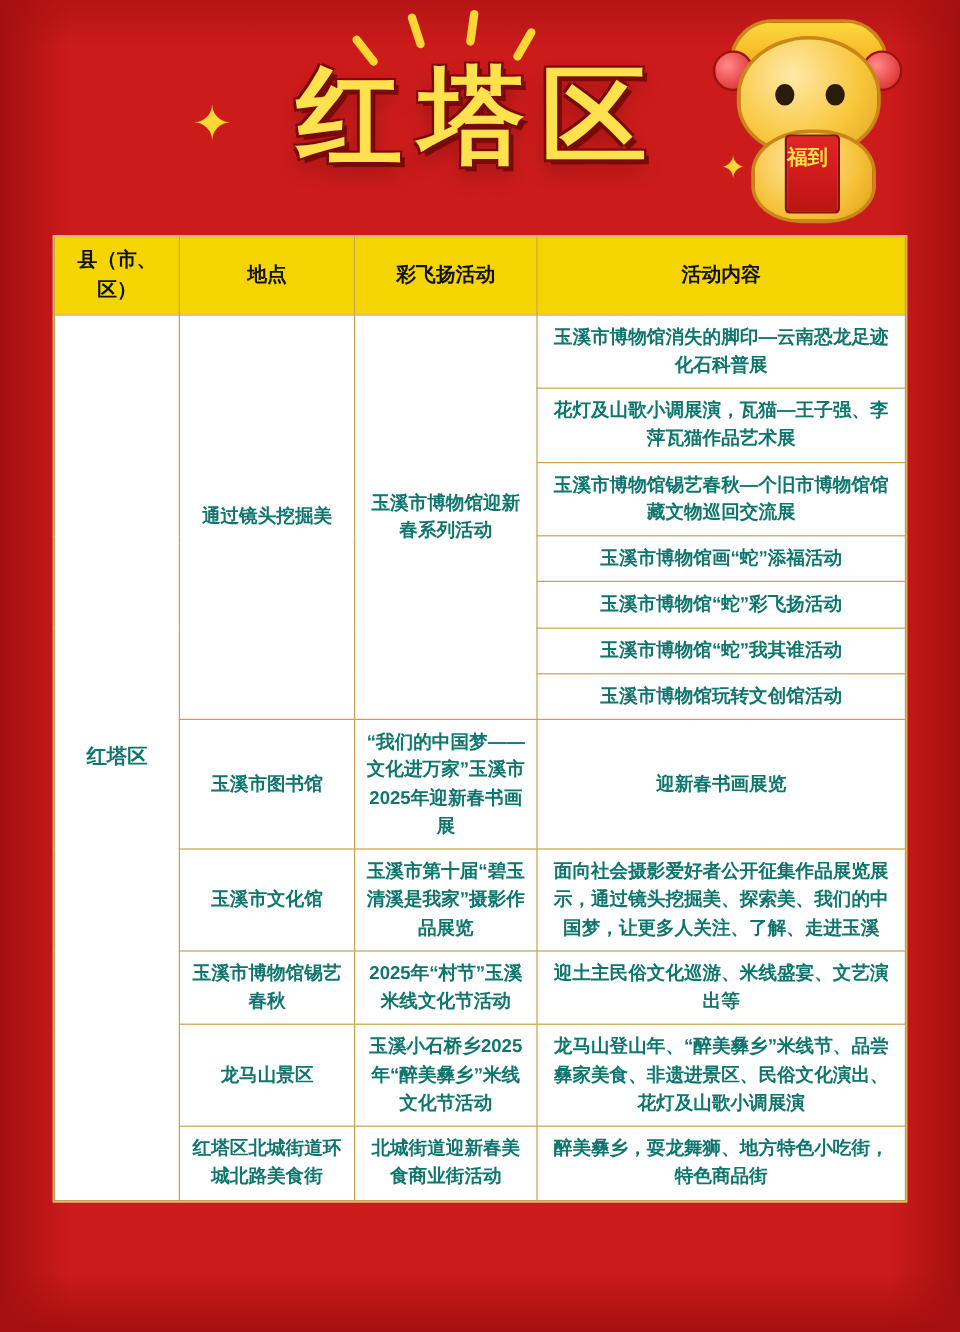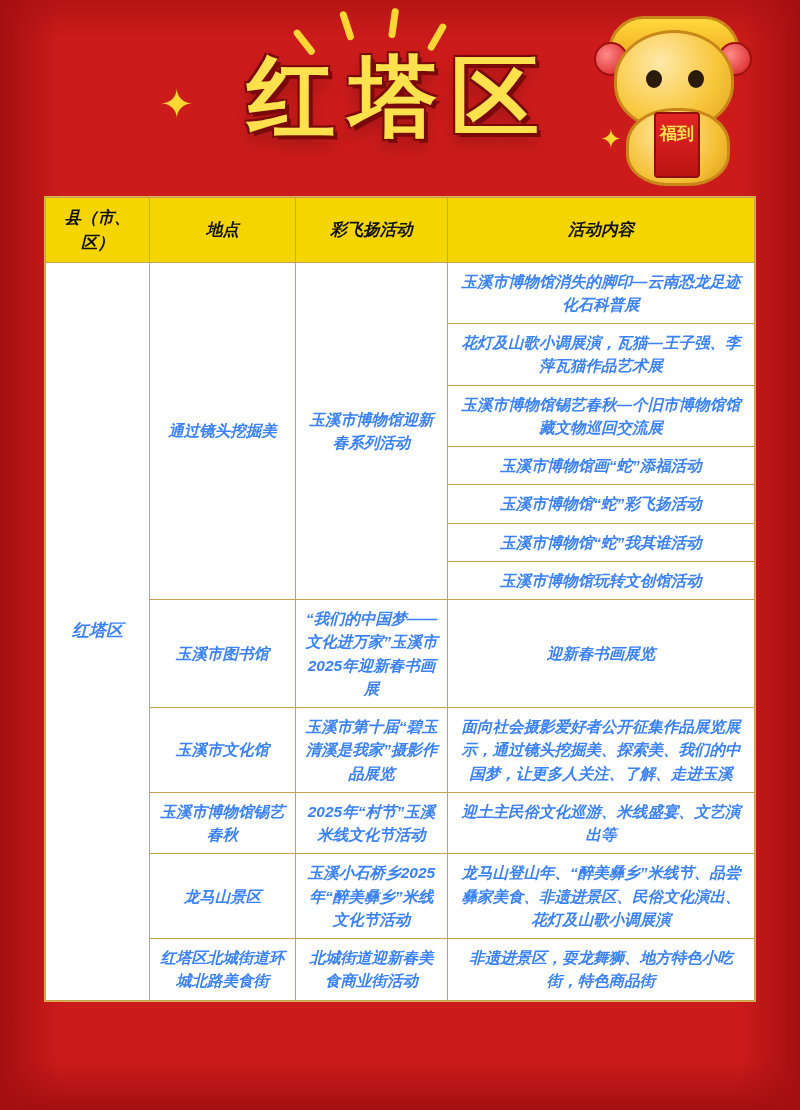--- a/index.html
+++ b/index.html
@@ -112,43 +112,42 @@
   .mascot .scroll {
     position: absolute;
     left: 62px; top: 96px;
     width: 46px; height: 66px;
     background: linear-gradient(#e32424, #bc1414);
     border-radius: 4px;
     border: 2px solid #8e0e0e;
     color: #ffe14d;
     font-size: 17px;
     font-weight: bold;
-    text-align: center;
+    text-align: left;
     padding-top: 8px;
     line-height: 24px;
-    font-family: Liberation Serif, serif;
+    font-family: Liberation Mono, monospace;
   }
 
   .table-wrap {
     position: relative;
     margin: 0 44px;
     background: #ffffff;
     border: 1px solid #d8b25a;
   }
   table {
     width: 100%;
     border-collapse: collapse;
     table-layout: fixed;
-    font-style: italic;
   }
   th, td {
     border: 1px solid #c8a24a;
     text-align: center;
     vertical-align: middle;
-    color: #3b82f6;
+    color: #0f766e;
     font-size: 15.5px;
     line-height: 1.5;
     padding: 7px 9px;
     font-family: "Liberation Sans", sans-serif;
   }
   thead th {
     background: #f5d500;
     font-weight: bold;
     font-size: 16.5px;
     height: 42px;
@@ -262,17 +261,17 @@
           <td class="content">迎土主民俗文化巡游、米线盛宴、文艺演出等</td>
         </tr>
         <tr>
           <td class="place" rowspan="1">龙马山景区</td>
           <td class="actname" rowspan="1">玉溪小石桥乡2025年“醉美彝乡”米线文化节活动</td>
           <td class="content">龙马山登山年、“醉美彝乡”米线节、品尝彝家美食、非遗进景区、民俗文化演出、花灯及山歌小调展演</td>
         </tr>
         <tr>
           <td class="place" rowspan="1">红塔区北城街道环城北路美食街</td>
           <td class="actname" rowspan="1">北城街道迎新春美食商业街活动</td>
-          <td class="content">非遗进景区，耍龙舞狮、地方特色小吃街，特色商品街</td>
+          <td class="content">醉美彝乡，耍龙舞狮、地方特色小吃街，特色商品街</td>
         </tr>
       </tbody>
   </table>
 </div>
 
 </body></html>

